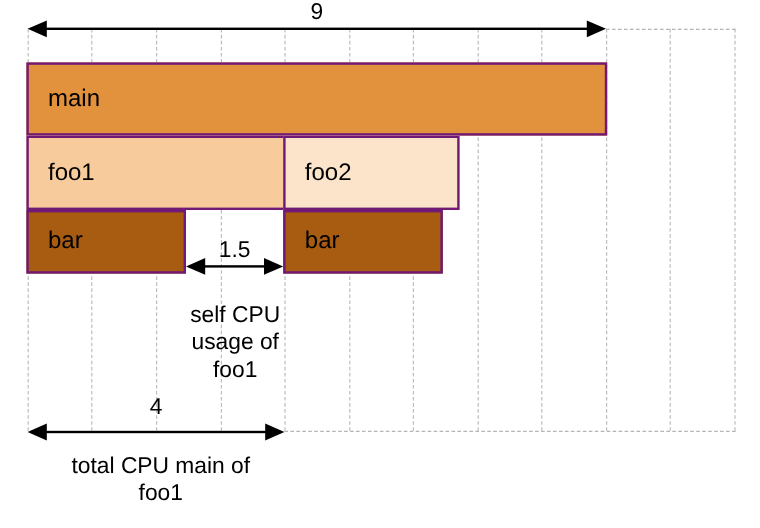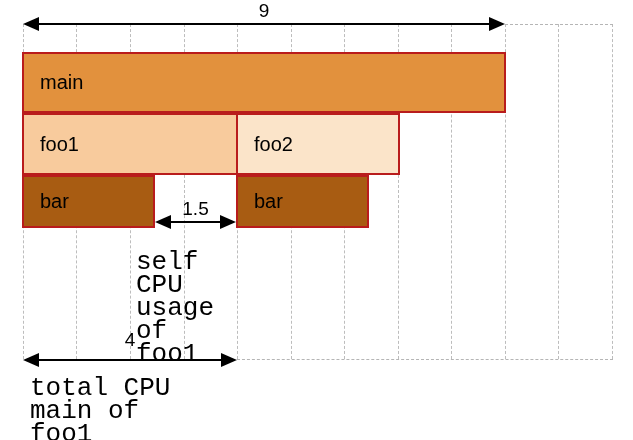--- a/index.html
+++ b/index.html
@@ -25,21 +25,21 @@
   .dotline {
     position: absolute;
     height: 0;
     border-top: 1px dashed #b5b5b5;
     z-index: 1;
   }
   
   .frame {
     position: absolute;
     box-sizing: border-box;
-    border: 2px solid #b91c1c;
+    border: 2px solid #701a75;
     display: flex;
     align-items: center;
     padding-left: 16px;
     font-size: 20px;
     z-index: 2;
   }
   .frame .frame-label { white-space: nowrap; }
   
   .h-arrow { position: absolute; height: 14px; z-index: 3; }
   .h-arrow .shaft {
@@ -57,26 +57,25 @@
   .num {
     position: absolute;
     text-align: center;
     font-size: 19px;
     line-height: 22px;
     z-index: 3;
   }
   
   .caption {
     position: absolute;
-    text-align: left;
-    font-size: 26px;
+    text-align: center;
+    font-size: 19px;
     line-height: 23px;
     white-space: pre-line;
     z-index: 3;
-    font-family: Liberation Mono, monospace;
   }
 </style>
 </head>
 <body>
 
 <div class="canvas">
 
   <div class="gridline" style="left:23px"></div>
   <div class="gridline" style="left:76px"></div>
   <div class="gridline" style="left:130px"></div>
@@ -94,21 +93,21 @@
   <div class="dotline" style="left:237px; top:359px; width:376px"></div>
 
   <div class="frame" style="left: 22px; top: 52px; width: 484px; height: 61px; background-color: rgb(226, 145, 61);">
     <span class="frame-label">main</span>
   </div>
 
   <div class="frame" style="left: 22px; top: 113px; width: 216px; height: 62px; background-color: rgb(248, 203, 157);">
     <span class="frame-label">foo1</span>
   </div>
 
-  <div class="frame" style="left: 236px; top: 113px; width: 164px; height: 62px; background-color: rgb(251, 228, 201);">
+  <div class="frame" style="left: 236px; top: 113px; width: 147px; height: 62px; background-color: rgb(251, 228, 201);">
     <span class="frame-label">foo2</span>
   </div>
 
   <div class="frame" style="left: 22px; top: 175px; width: 133px; height: 53px; background-color: rgb(168, 92, 18);">
     <span class="frame-label">bar</span>
   </div>
 
   <div class="frame" style="left: 236px; top: 175px; width: 133px; height: 53px; background-color: rgb(168, 92, 18);">
     <span class="frame-label">bar</span>
   </div>

